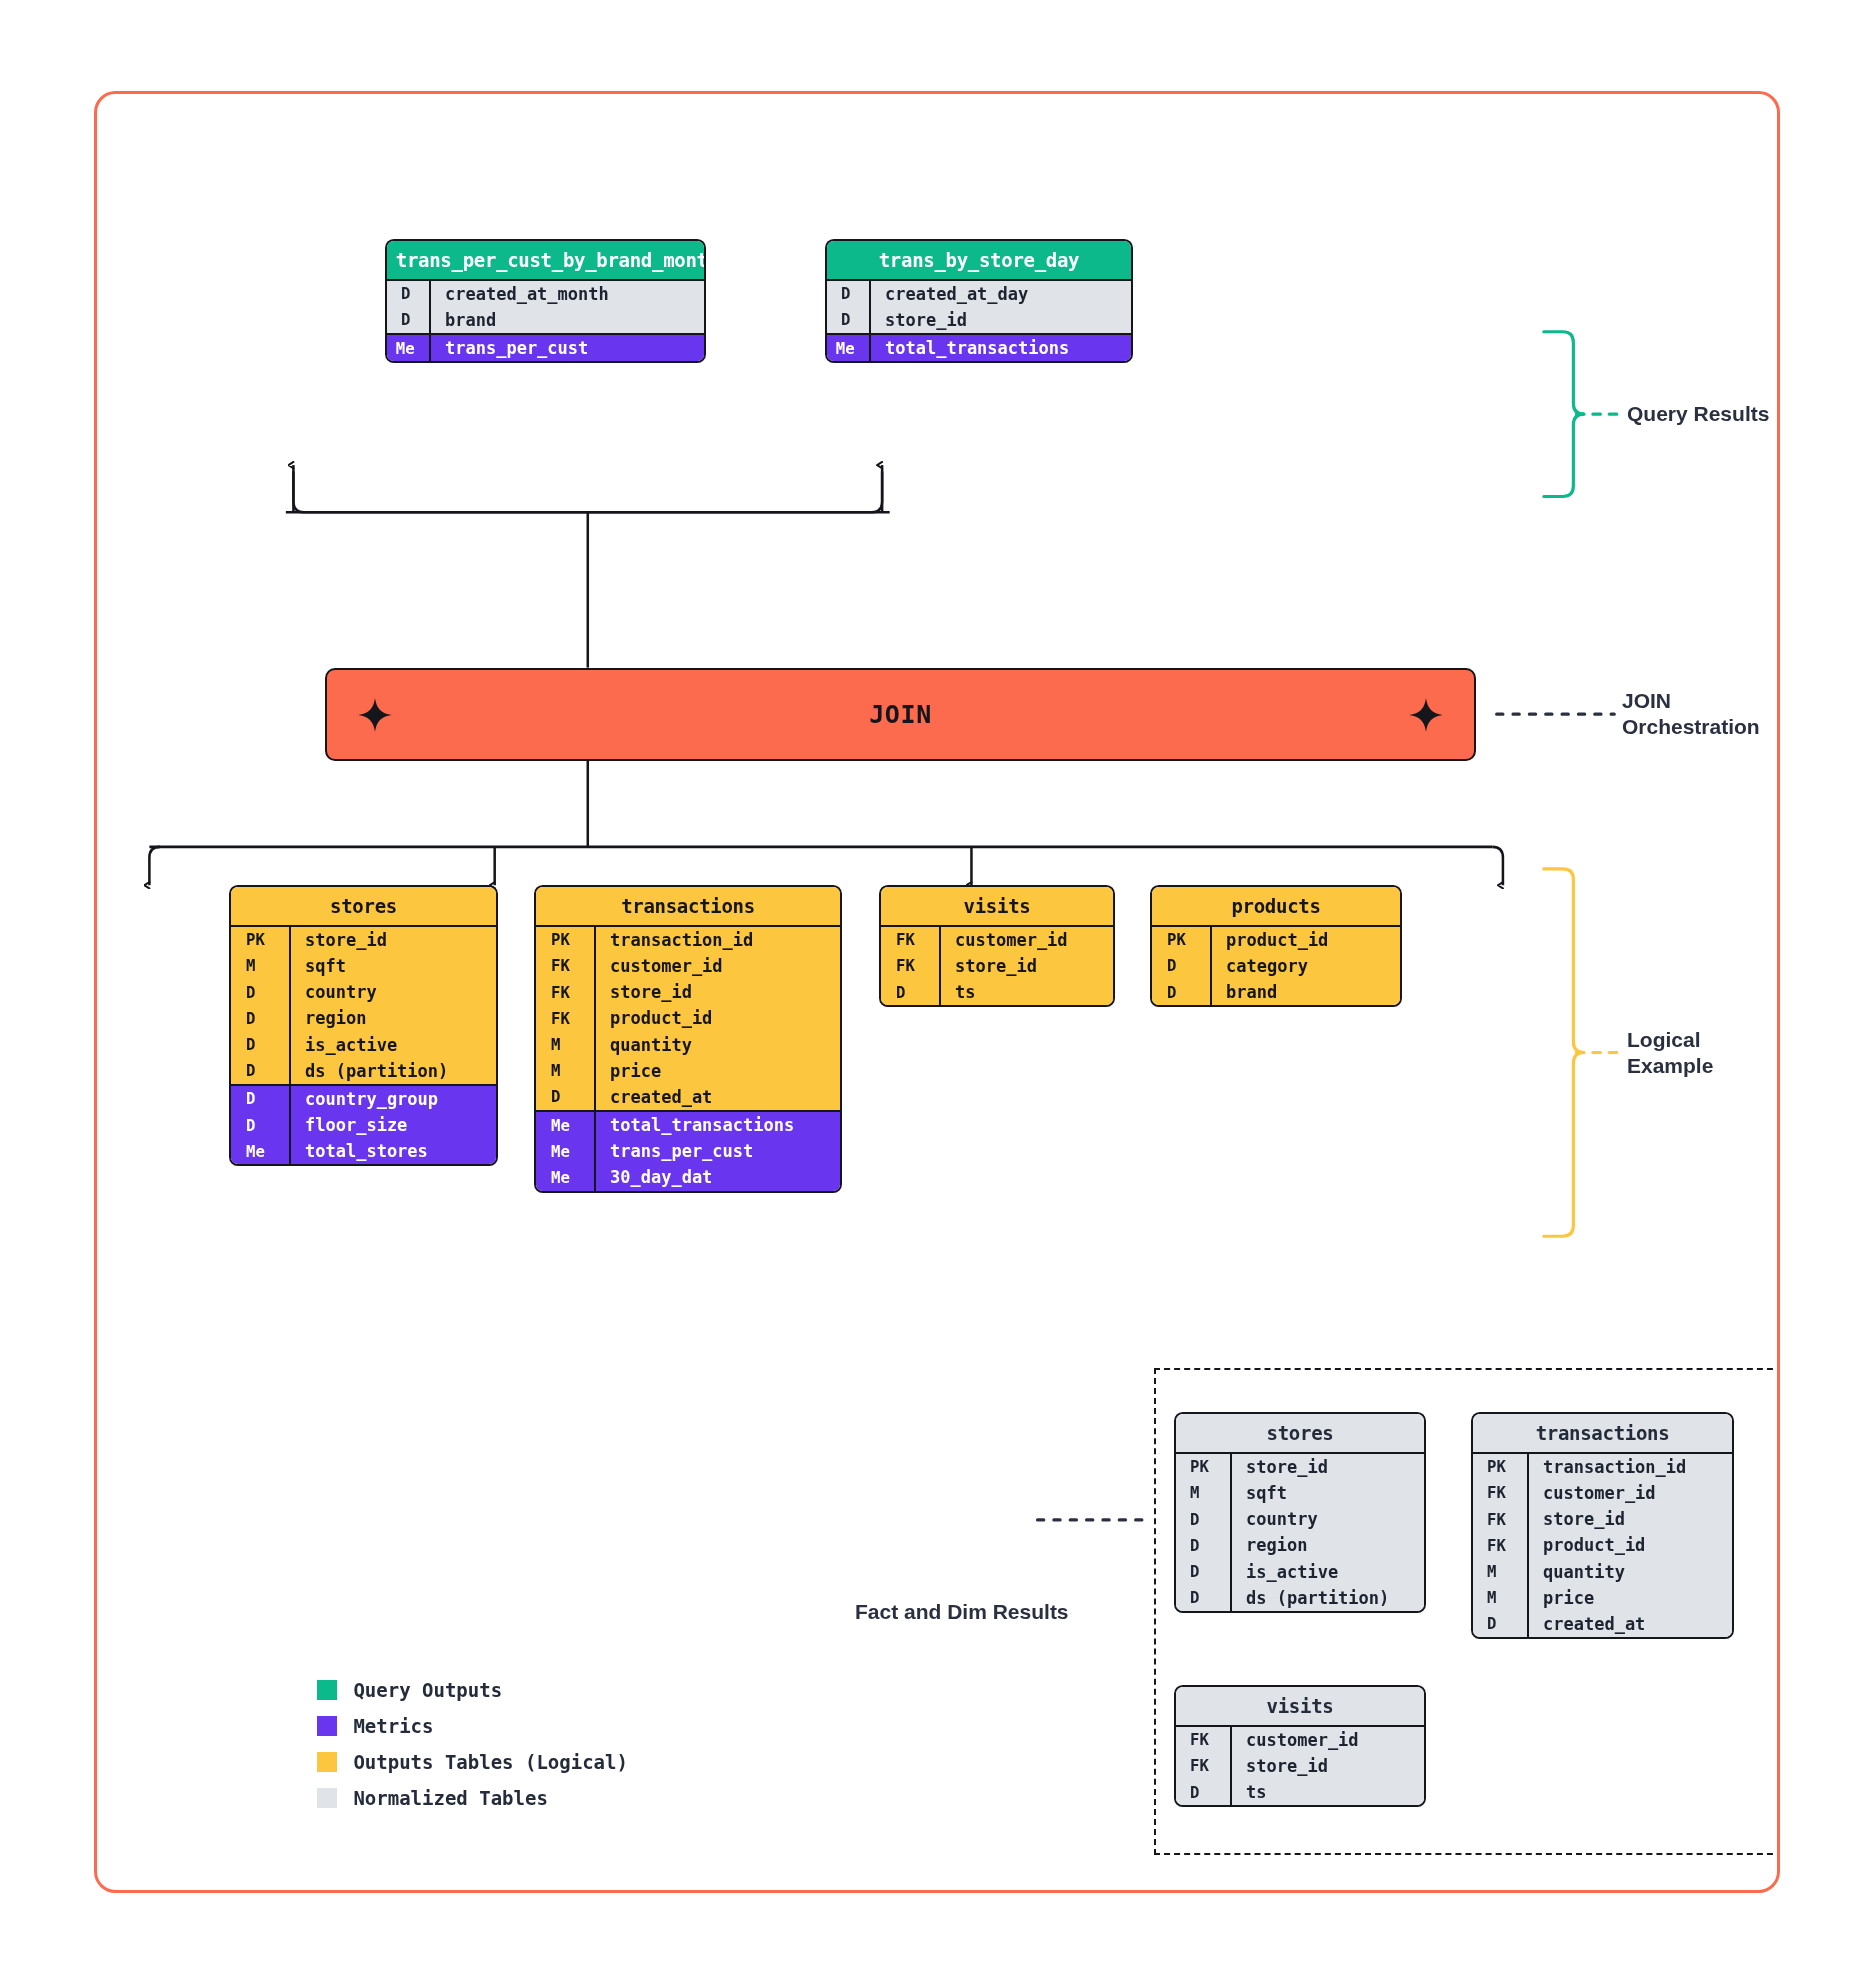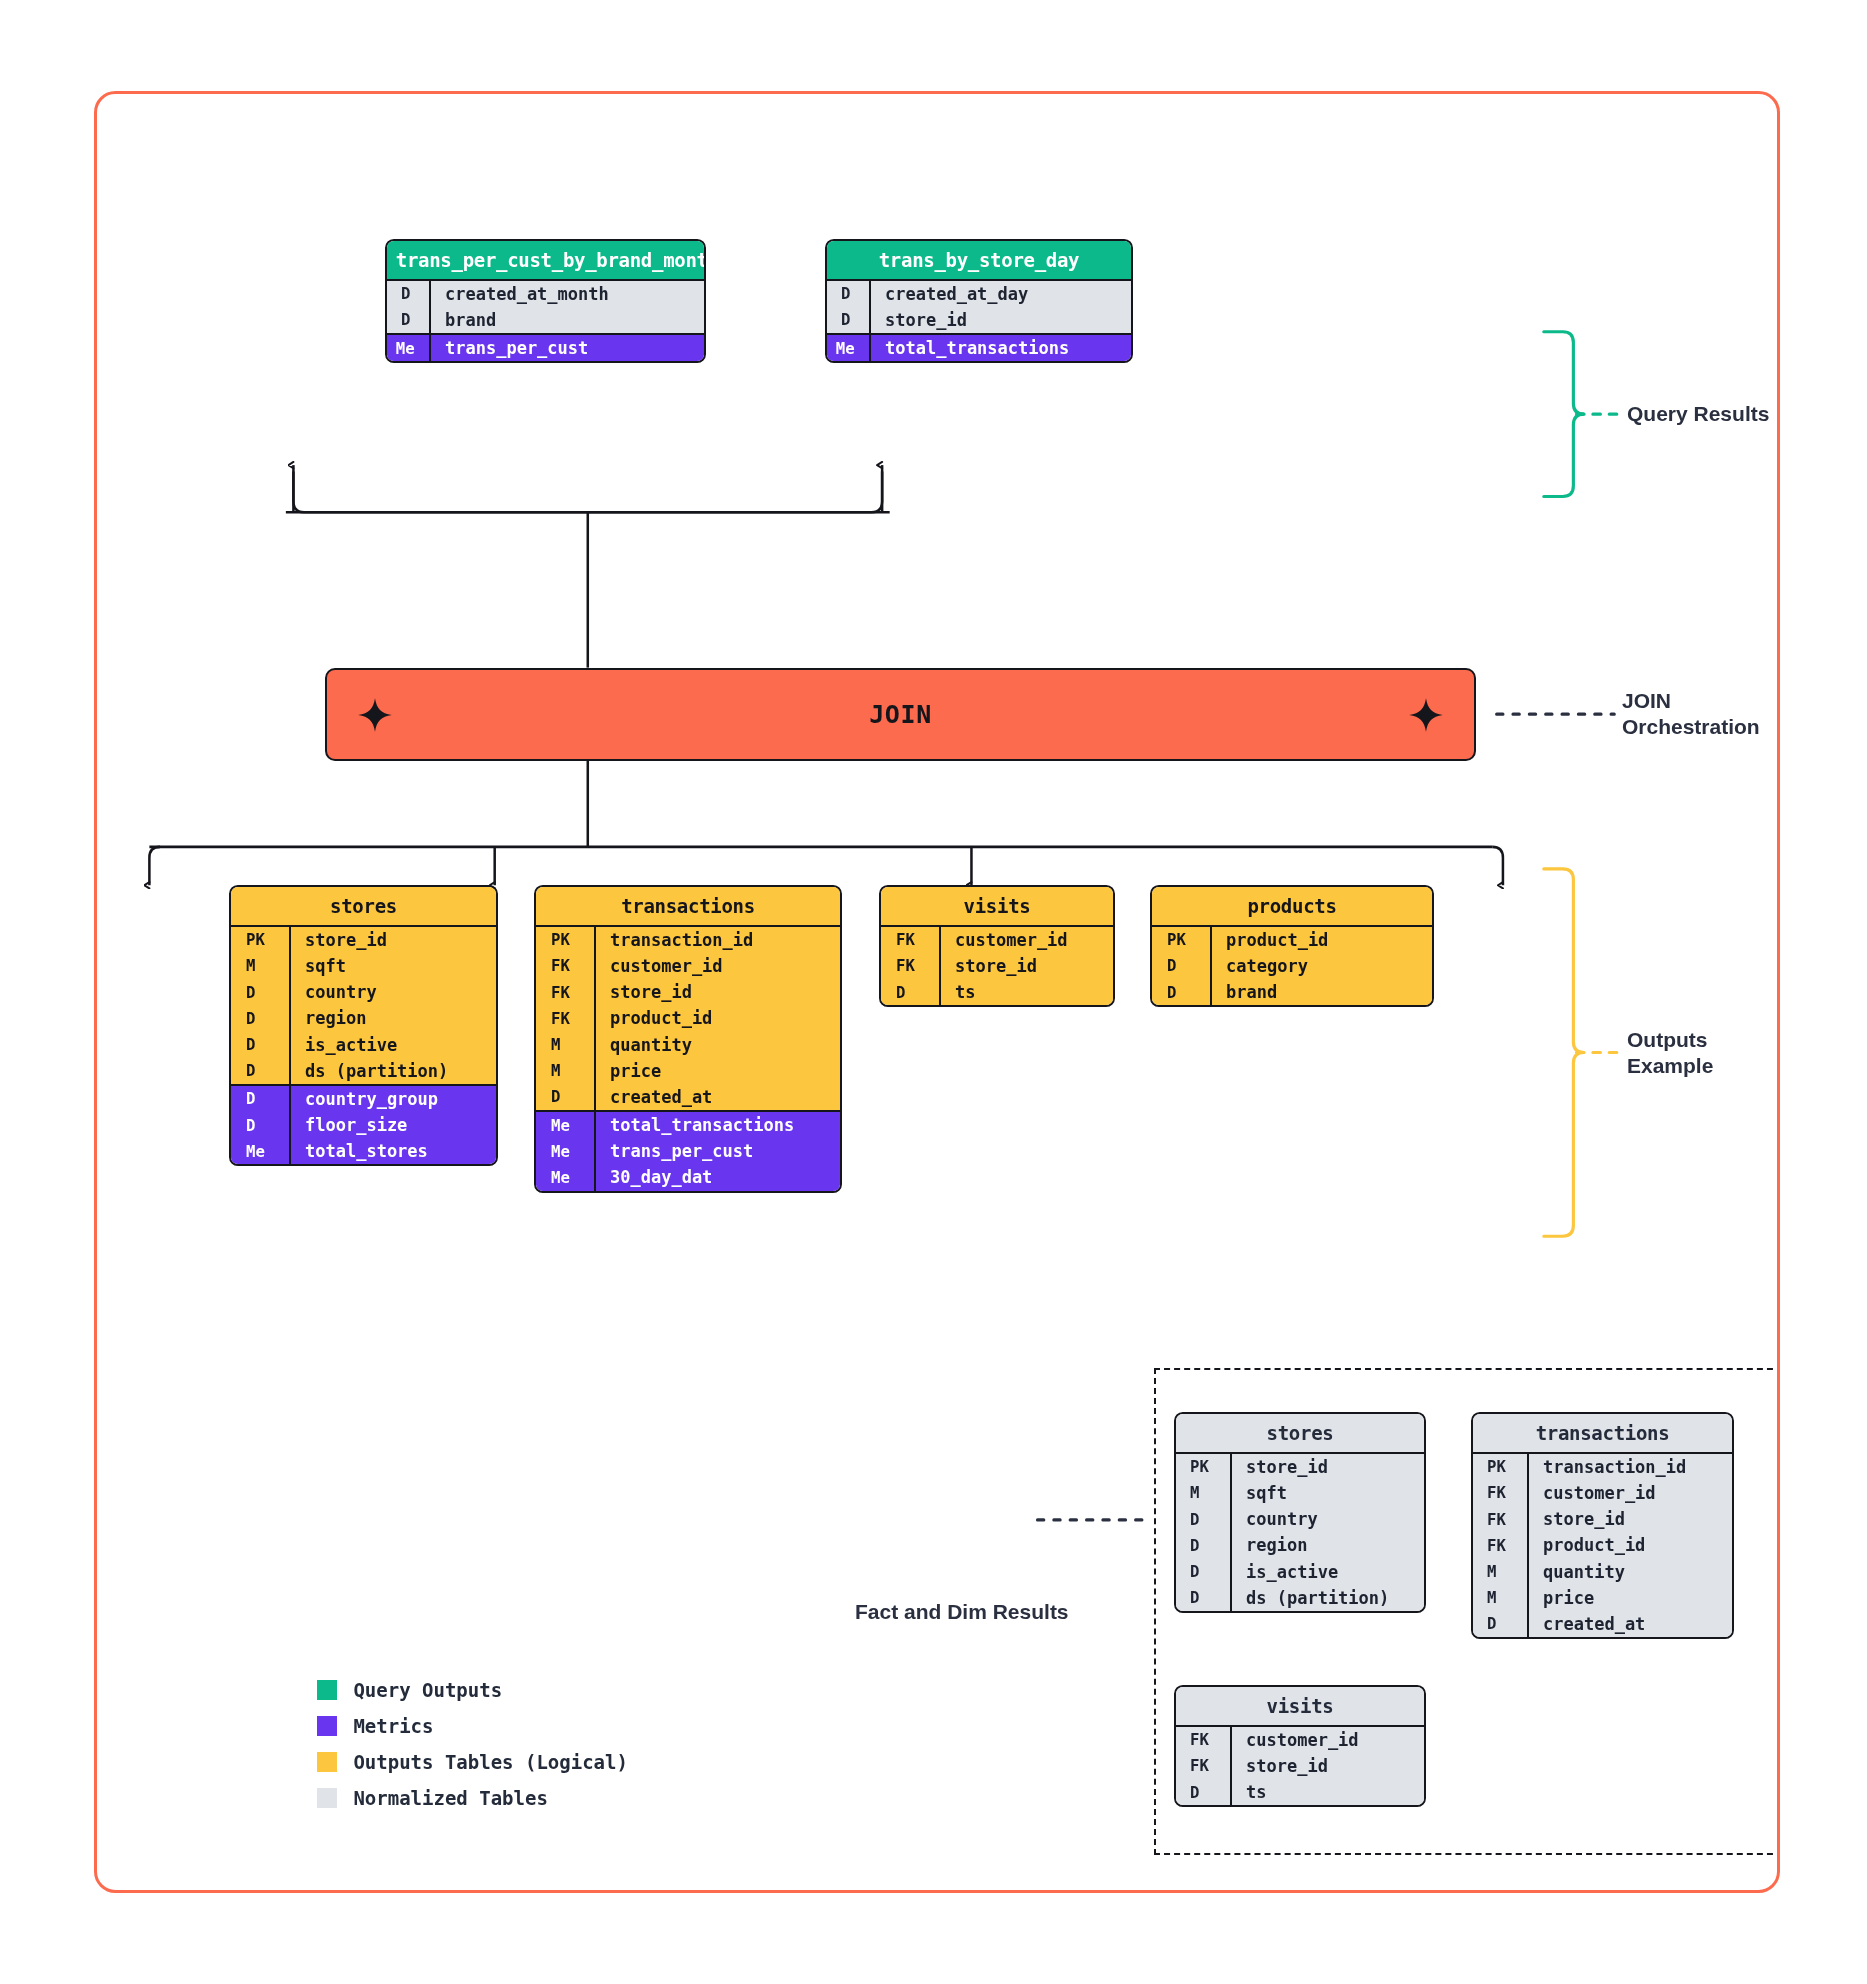--- a/index.html
+++ b/index.html
@@ -352,21 +352,21 @@
             <span class="tag" style="width:58px;padding-left:15px;">FK</span>
             <span class="nm">store_id</span>
           </div>
         <div class="row">
             <span class="tag" style="width:58px;padding-left:15px;">D</span>
             <span class="nm">ts</span>
           </div>
       </div>
     </div>
 
-    <div class="tbl" style="left:1053px; top:791px; width:284px;">
+    <div class="tbl" style="left:1053px; top:791px; width:252px;">
       <div class="tbl-title hd-yellow">products</div>
       <div class="sect bd-yellow">
         <div class="row">
             <span class="tag" style="width:58px;padding-left:15px;">PK</span>
             <span class="nm">product_id</span>
           </div>
         <div class="row">
             <span class="tag" style="width:58px;padding-left:15px;">D</span>
             <span class="nm">category</span>
           </div>
@@ -380,21 +380,21 @@
     <div class="annot-label" style="left:1530px; top:307px;">
       <div>Query Results</div>
     </div>
 
     <div class="annot-label" style="left:1525px; top:594px;">
       <div>JOIN</div>
       <div>Orchestration</div>
     </div>
 
     <div class="annot-label" style="left:1530px; top:933px;">
-      <div>Outputs</div>
+      <div>Logical</div>
       <div>Example</div>
     </div>
 
     <div class="fact-label">Fact and Dim Results</div>
 
     <div class="dotted-box"></div>
 
     <div class="tbl" style="left:1077px; top:1318px; width:252px;">
       <div class="tbl-title hd-gray">stores</div>
       <div class="sect bd-gray">

